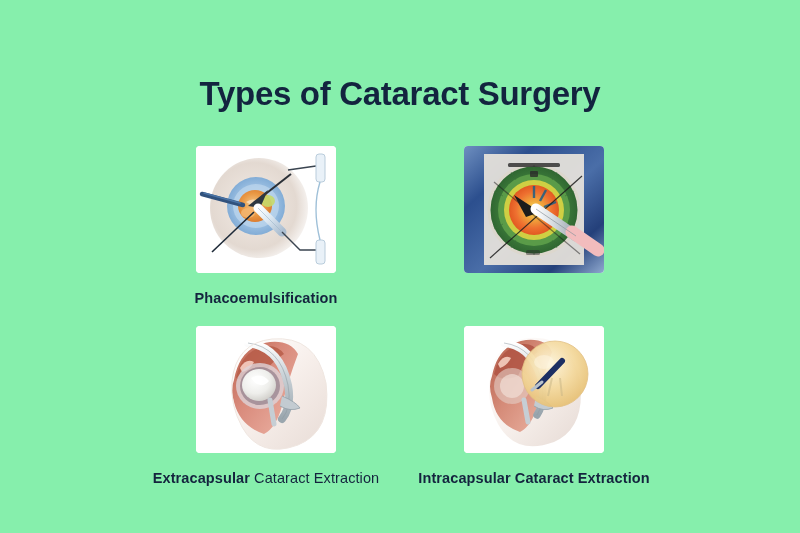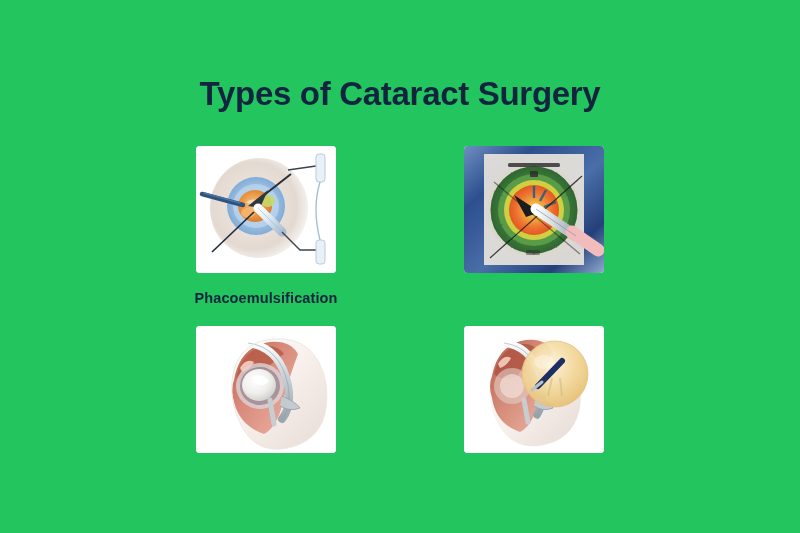--- a/index.html
+++ b/index.html
@@ -11,21 +11,21 @@
     height: 533px;
     overflow: hidden;
     background: #dcedfd;
     font-family: "Liberation Sans", sans-serif;
     -webkit-font-smoothing: antialiased;
   }
   .slide {
     position: relative;
     width: 800px;
     height: 533px;
-    background: #22c55e;
+    background: #86efac;
     overflow: hidden;
   }
 
   
   .slide-title {
     position: absolute;
     top: 76px;
     left: 0;
     width: 800px;
     text-align: center;
@@ -253,20 +253,21 @@
             <ellipse cx="63" cy="59" rx="17" ry="16" fill="url(#e-lens)"></ellipse>
             <path d="M55 52 q10 -6 18 3 q-9 10 -18 -3 z" fill="#ffffff" opacity="0.9"></path>
 
             <path d="M52 17 q32 4 40 42 q4 22 -6 34" stroke="url(#e-instr)" stroke-width="8" fill="none" stroke-linecap="round"></path>
             <path d="M52 17 q32 4 40 42 q4 22 -6 34" stroke="#8e9aa2" stroke-width="1" fill="none" opacity="0.55"></path>
             <path d="M86 70 q14 6 18 12 q-10 4 -20 -2" fill="#c3cbd1" stroke="#93a0a8" stroke-width="0.8"></path>
             <path d="M74 74 L78 98" stroke="#c6ced4" stroke-width="5" stroke-linecap="round" fill="none"></path>
             <path d="M36 55 q4 -38 40 -42 q44 -4 54 44 q6 48 -28 62 q-38 14 -56 -18 q-12 -22 -10 -46 z" fill="none" stroke="#efe6e0" stroke-width="1"></path>
           </svg>
         </div>
+        <div class="caption"><span>Extracapsular</span><span class="light"> Cataract Extraction</span></div>
       </div>
 
       <div class="cell">
         <div class="thumb">
           <svg viewBox="0 0 140 127">
             <defs>
               <linearGradient id="i-globe" x1="0.1" y1="0" x2="1" y2="1">
                 <stop offset="0%" stop-color="#ffffff"></stop>
                 <stop offset="50%" stop-color="#f7f0ec"></stop>
                 <stop offset="100%" stop-color="#e6dad4"></stop>
@@ -304,17 +305,18 @@
             <circle cx="91" cy="48" r="33" fill="none" stroke="#e2c184" stroke-width="1" opacity="0.8"></circle>
             <path d="M74 60 L98 35" stroke="#1d2f63" stroke-width="6" stroke-linecap="round" fill="none"></path>
             <path d="M68 64 L78 56" stroke="#b9c2cb" stroke-width="3" stroke-linecap="round" fill="none"></path>
             <g stroke="#cbb888" stroke-width="2" opacity="0.55">
               <path d="M88 52 L84 70"></path>
               <path d="M96 52 L98 70"></path>
             </g>
             <ellipse cx="80" cy="36" rx="10" ry="7" fill="#fdf6e2" opacity="0.5"></ellipse>
           </svg>
         </div>
+        <div class="caption">Intracapsular Cataract Extraction</div>
       </div>
     </div>
 
   </div>
 </div>
 
 </body></html>

